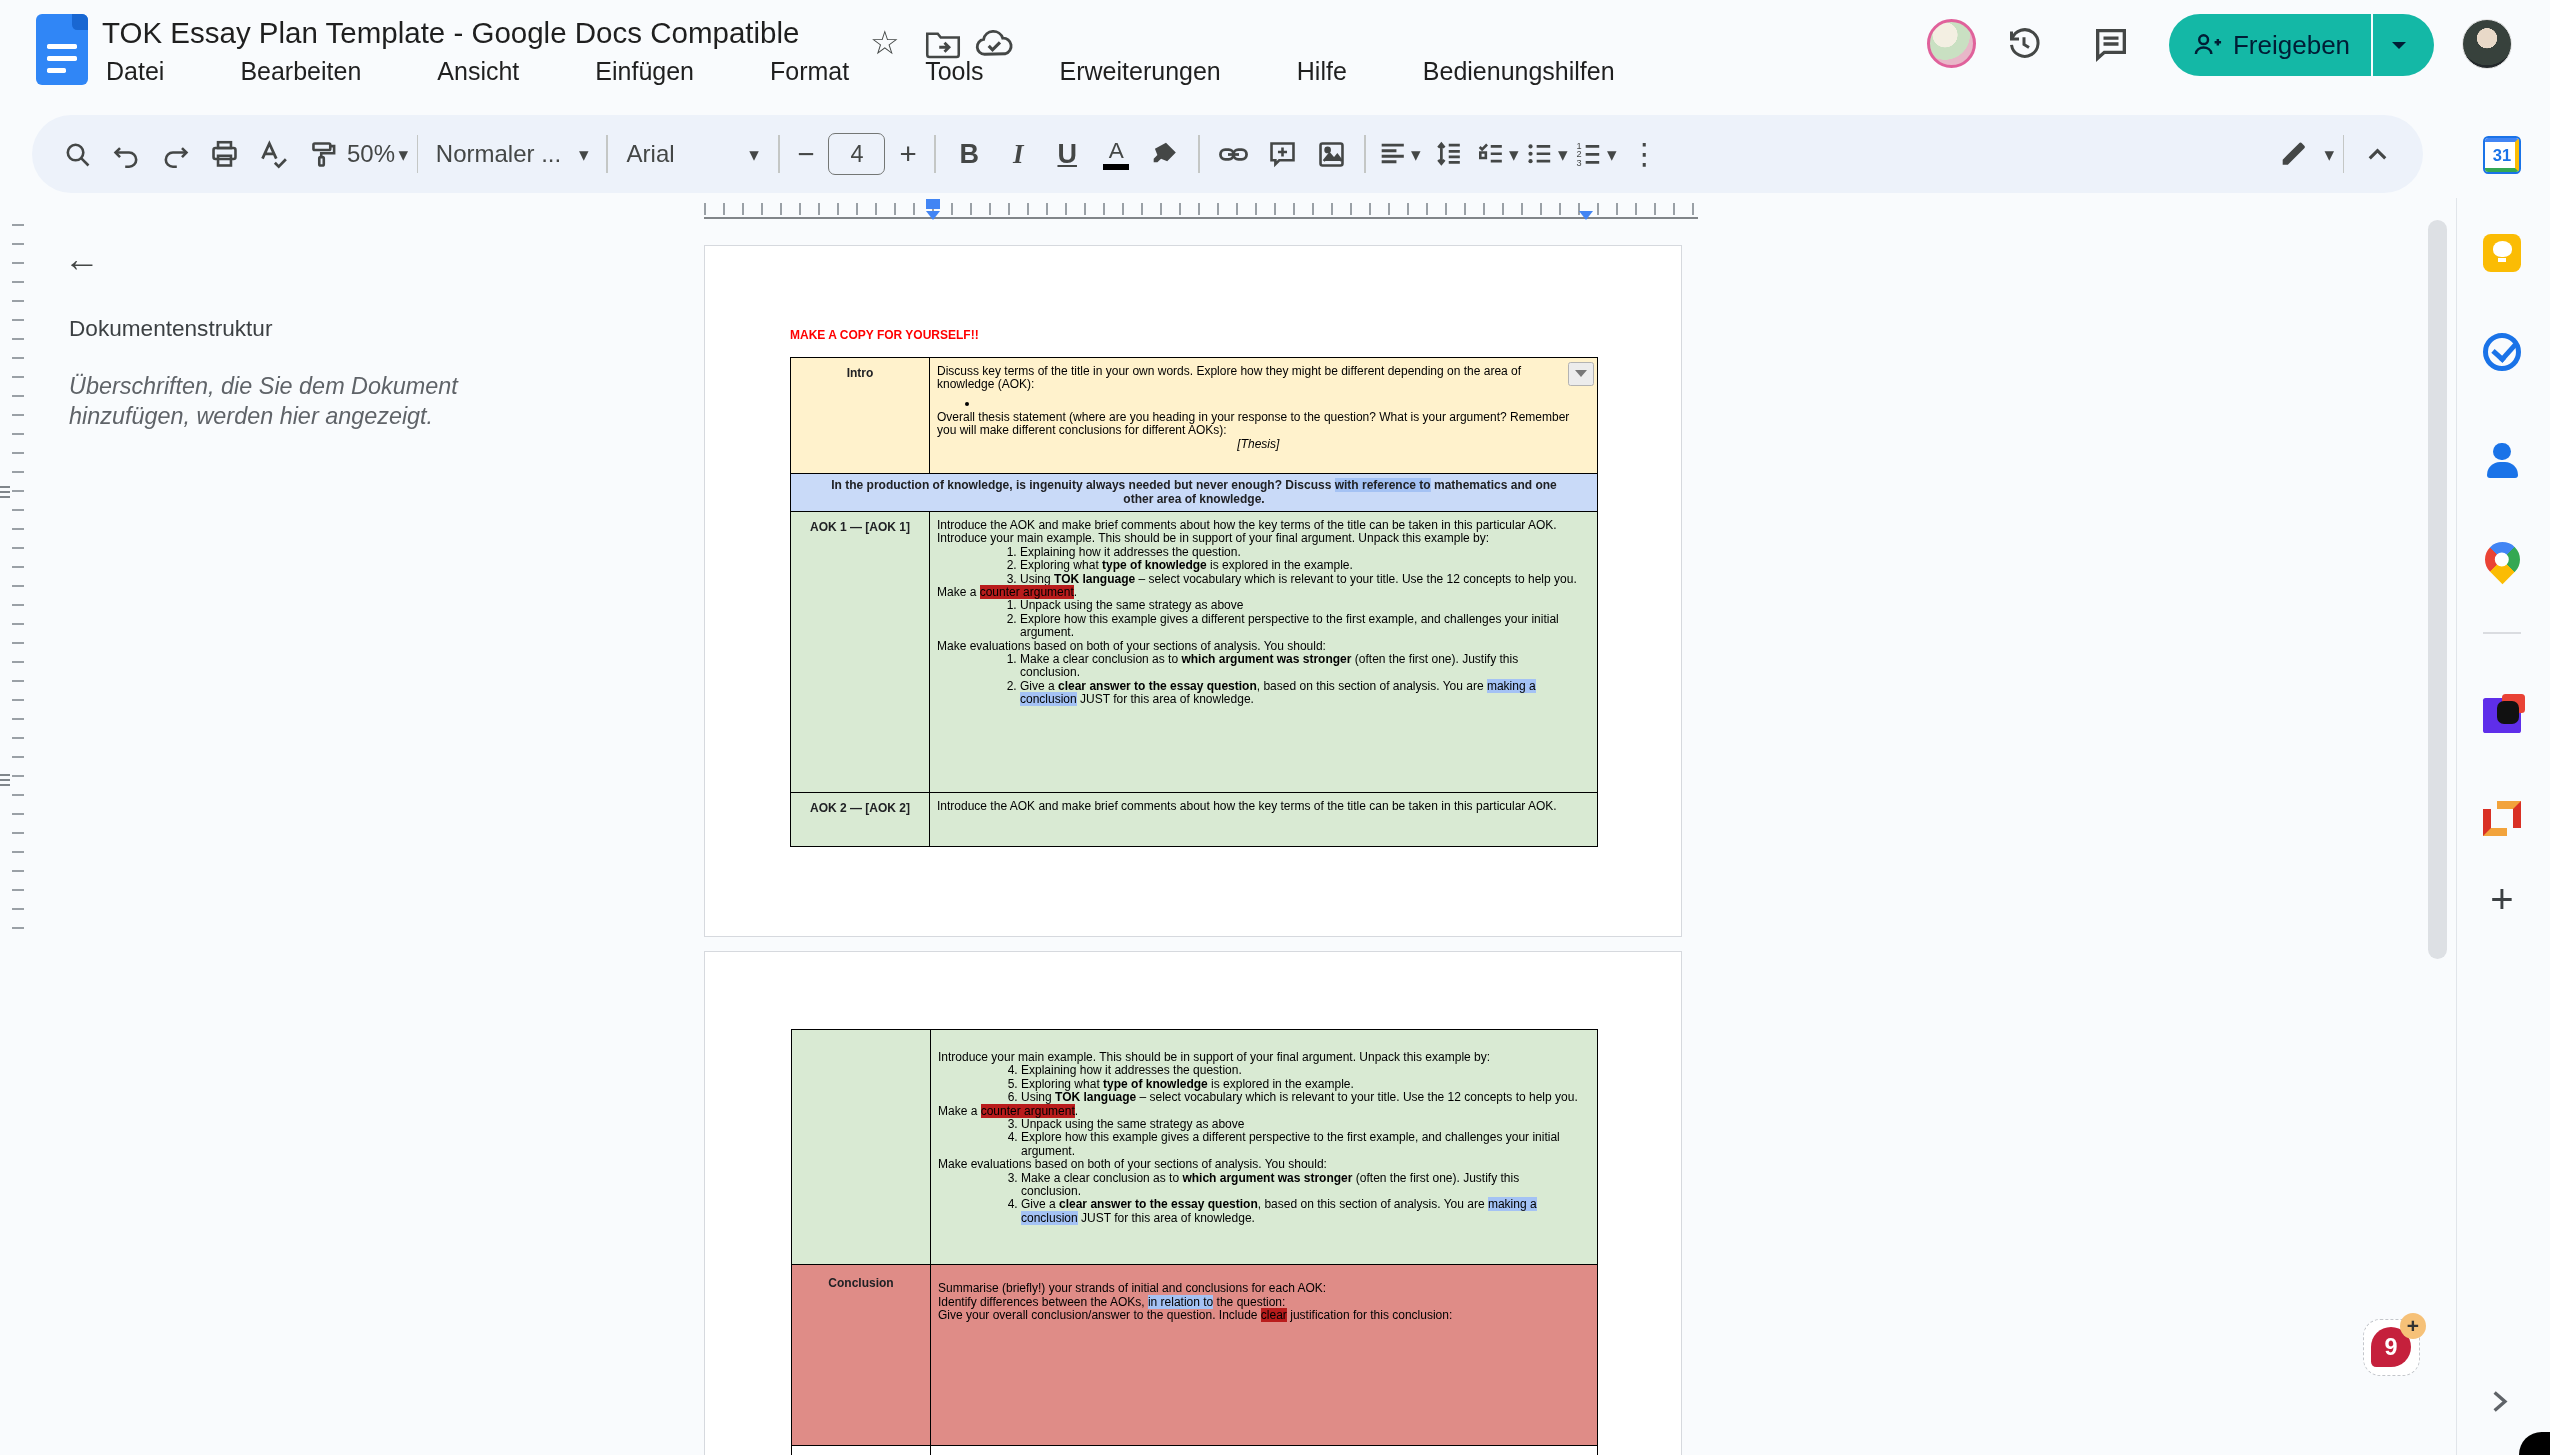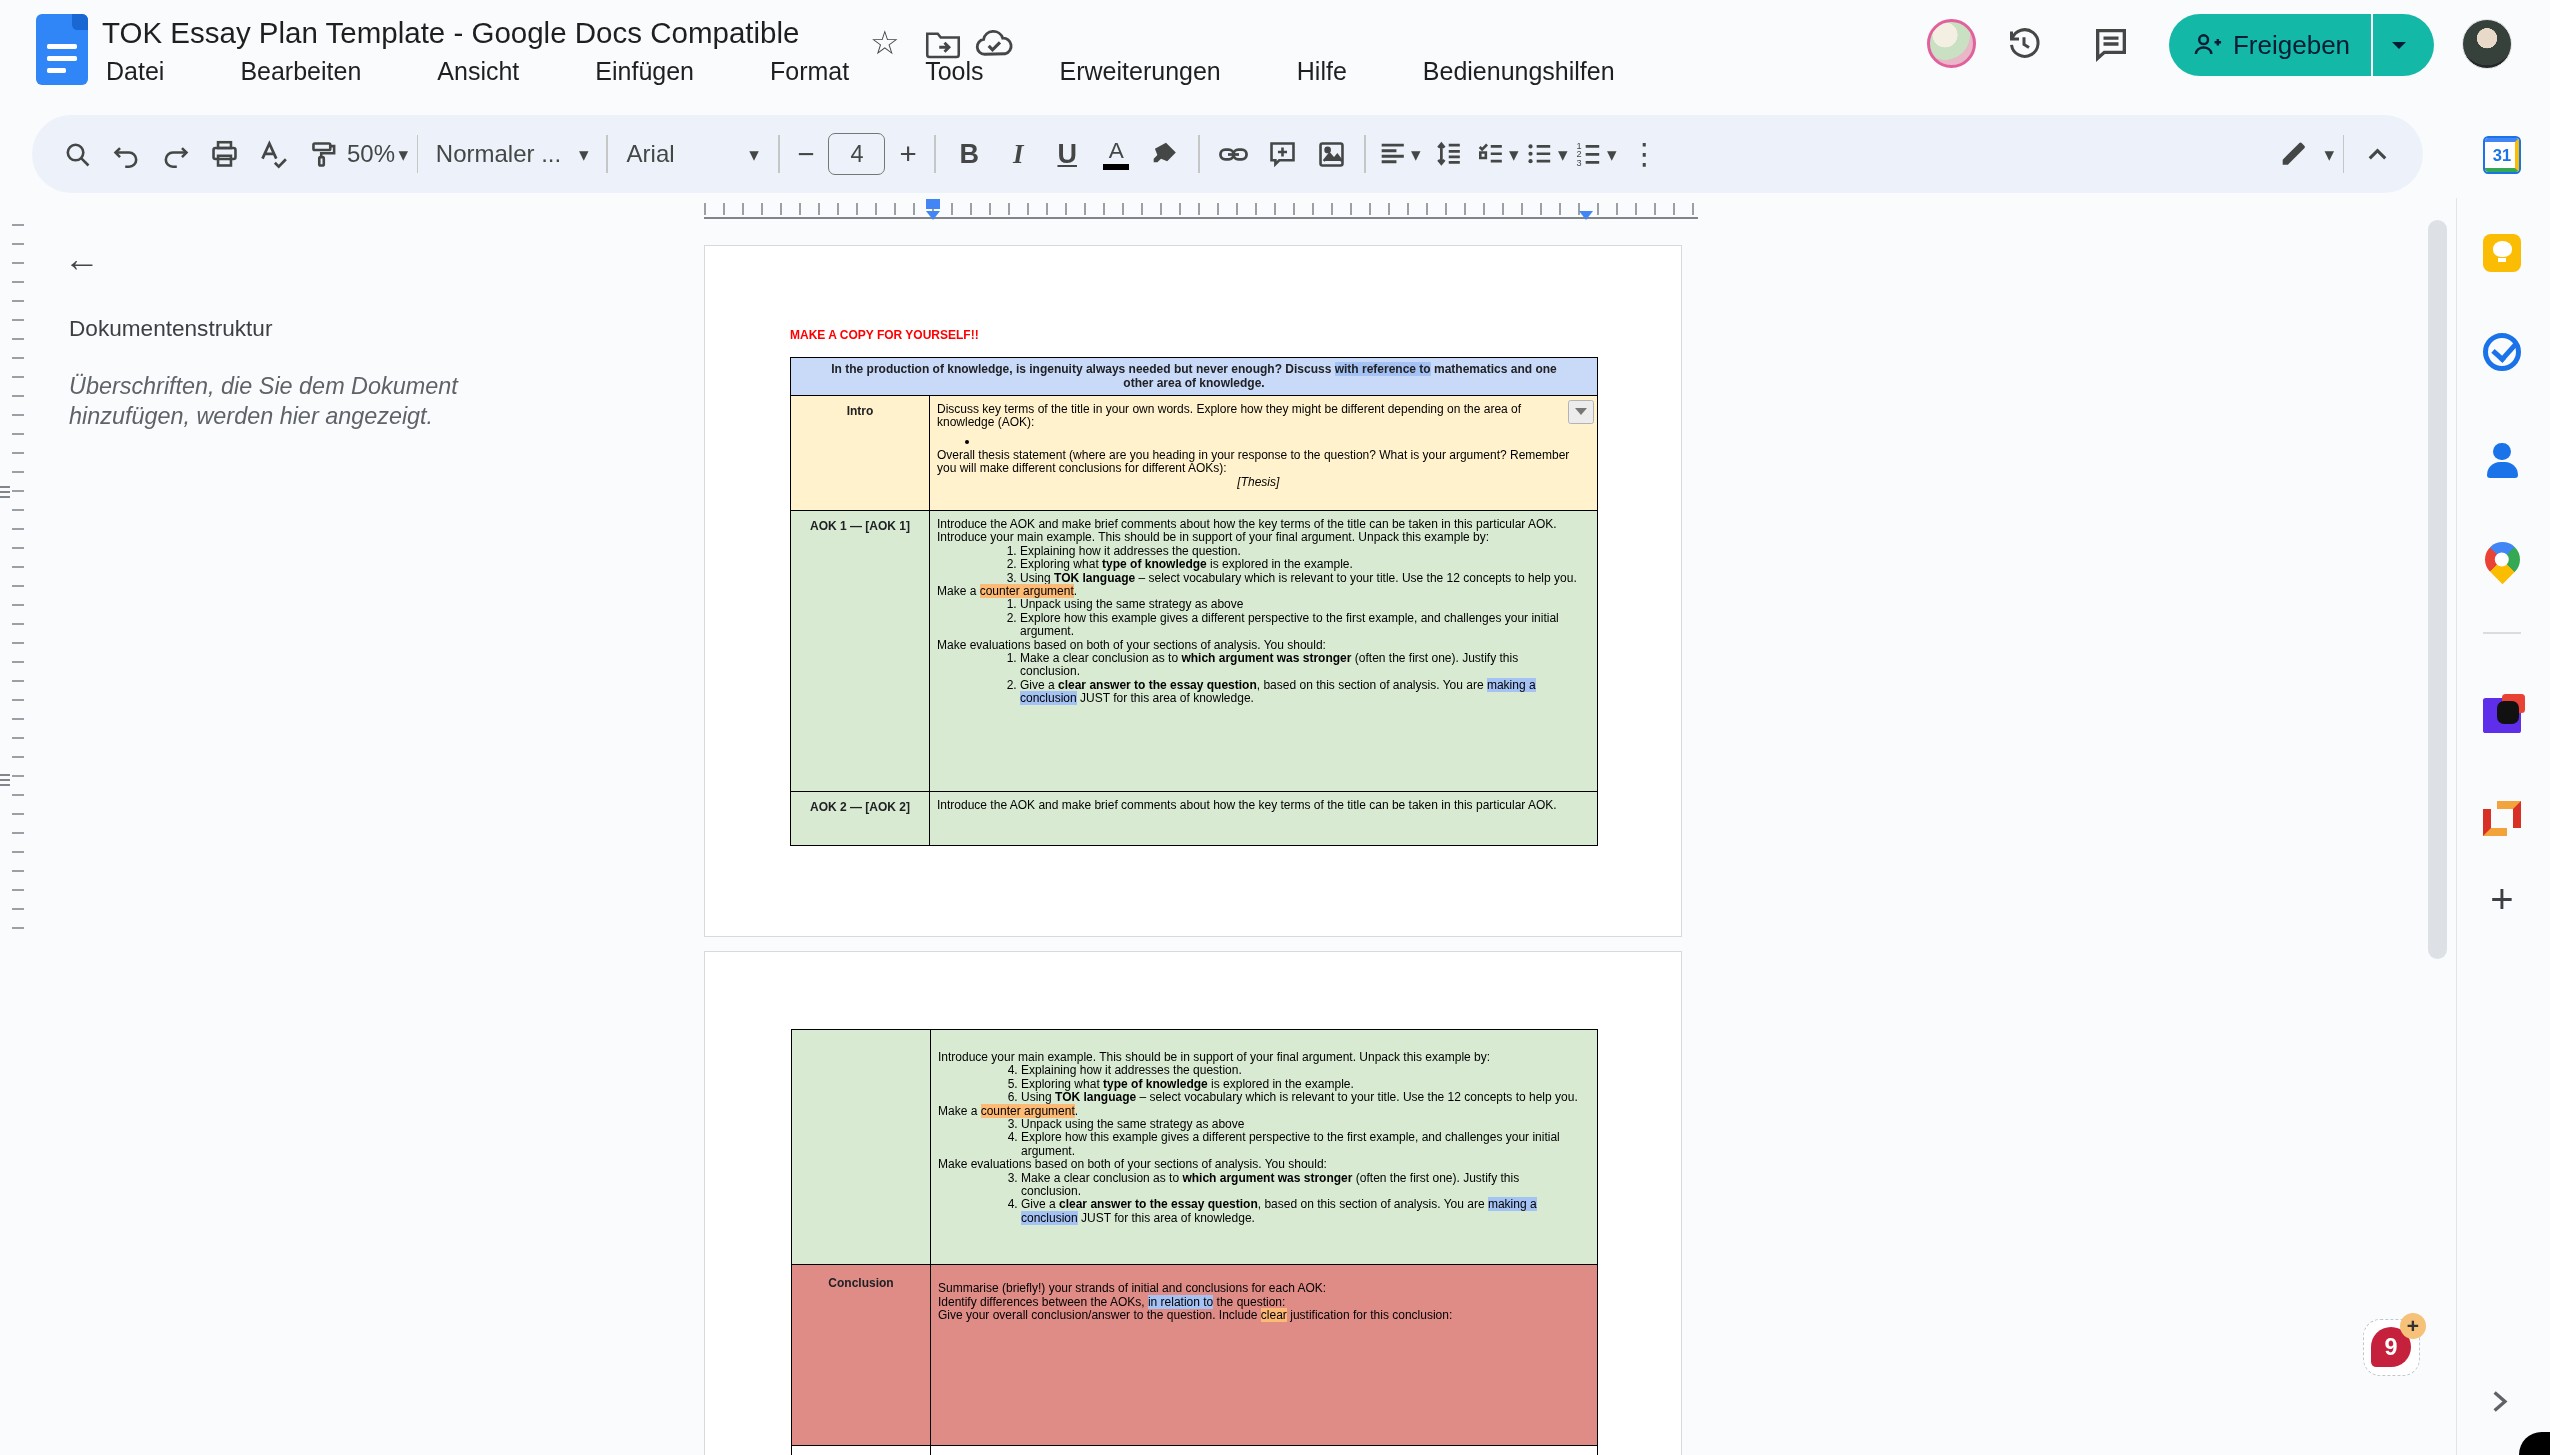--- a/index.html
+++ b/index.html
@@ -106,21 +106,21 @@
   .tl { width:139px; flex:none; border-right:1.3px solid #000; text-align:center; font-weight:bold; font-size:12px; padding-top:7.8px; line-height:14px; }
   .tc { flex:1; position:relative; padding:7px 17.3px 0 7px; font-size:12px; line-height:13.4px; color:#000; }
   .bg-y { background:#fff2cc; } .bg-g { background:#d9ead3; } .bg-r { background:#df8c87; } .bg-w { background:#fff; }
 
   .tc p { margin:0; }
   .tc ol { margin:0; padding-left:83px; }
   .tc ul.bl { margin:5.2px 0 0; padding-left:42px; list-style:disc; min-height:14px; }
   .m12 { margin-top:10.4px; } .m16 { margin-top:14px; } .m30 { margin-top:26px; }
   .m40 { margin-top:36px; } .m58 { margin-top:50px; }
   .ctr { text-align:center; }
-  .hb { background:#a4c2f4; } .hp { background:#fdba74; }
+  .hb { background:#a4c2f4; } .hp { background:#b91c1c; }
   .pad24 { padding-top:21px; } .pad20 { padding-top:17.3px; } .lblpad { padding-top:11.3px; }
 
   .cell-dd { position:absolute; right:3.5px; top:3.5px; width:26px; height:24px; background:#ececec; border:0.9px solid #b3b3b3; border-radius:2.6px; display:flex; align-items:center; justify-content:center; }
   .cell-dd i { width:0; height:0; border:6px solid transparent; border-top:7.8px solid #777; margin-top:6px; }
 </style>
 </head>
 <body>
 
 <div class="abs docs-logo">
   <span class="fold"></span>
@@ -362,39 +362,39 @@
     <i></i>
   </div>
 
 <div class="abs back-arrow">←</div>
 <div class="abs outline-h">Dokumentenstruktur</div>
 <div class="abs outline-hint">Überschriften, die Sie dem Dokument hinzufügen, werden hier angezeigt.</div>
 
 <div class="page" id="page1">
   <div class="notice">MAKE A COPY FOR YOURSELF!!</div>
   <div class="tbl" style="top:111px">
-    <div class="trow">
-      <div class="thead">In the production of knowledge, is ingenuity always needed but never enough? Discuss <span class="hb">with reference to</span> mathematics and one other area of knowledge.</div>
-    </div>
     <div class="trow" style="height:115px">
       <div class="tl bg-y">Intro</div>
       <div class="tc bg-y">
         <div>
             <p>Discuss key terms of the title in your own words. Explore how they might be different depending on the area of knowledge (AOK):</p>
             <ul class="bl">
               <li></li>
             </ul>
             <p class="m12">Overall thesis statement (where are you heading in your response to the question? What is your argument? Remember you will make different conclusions for different AOKs):</p>
             <p class="ctr"><i>[Thesis]</i></p>
           </div>
         <div class="cell-dd">
             <i></i>
           </div>
       </div>
     </div>
+    <div class="trow">
+      <div class="thead">In the production of knowledge, is ingenuity always needed but never enough? Discuss <span class="hb">with reference to</span> mathematics and one other area of knowledge.</div>
+    </div>
     <div class="trow" style="height:281px">
       <div class="tl bg-g">AOK 1 — [AOK 1]</div>
       <div class="tc bg-g">
           <p>Introduce the AOK and make brief comments about how the key terms of the title can be taken in this particular AOK.</p>
           <p class="m40">Introduce your main example. This should be in support of your final argument. Unpack this example by:</p>
           <ol>
             <li>Explaining how it addresses the question.</li>
           </ol>
           <ol class="m12" start="2">
             <li>Exploring what <b>type of knowledge</b> is explored in the example.</li>

